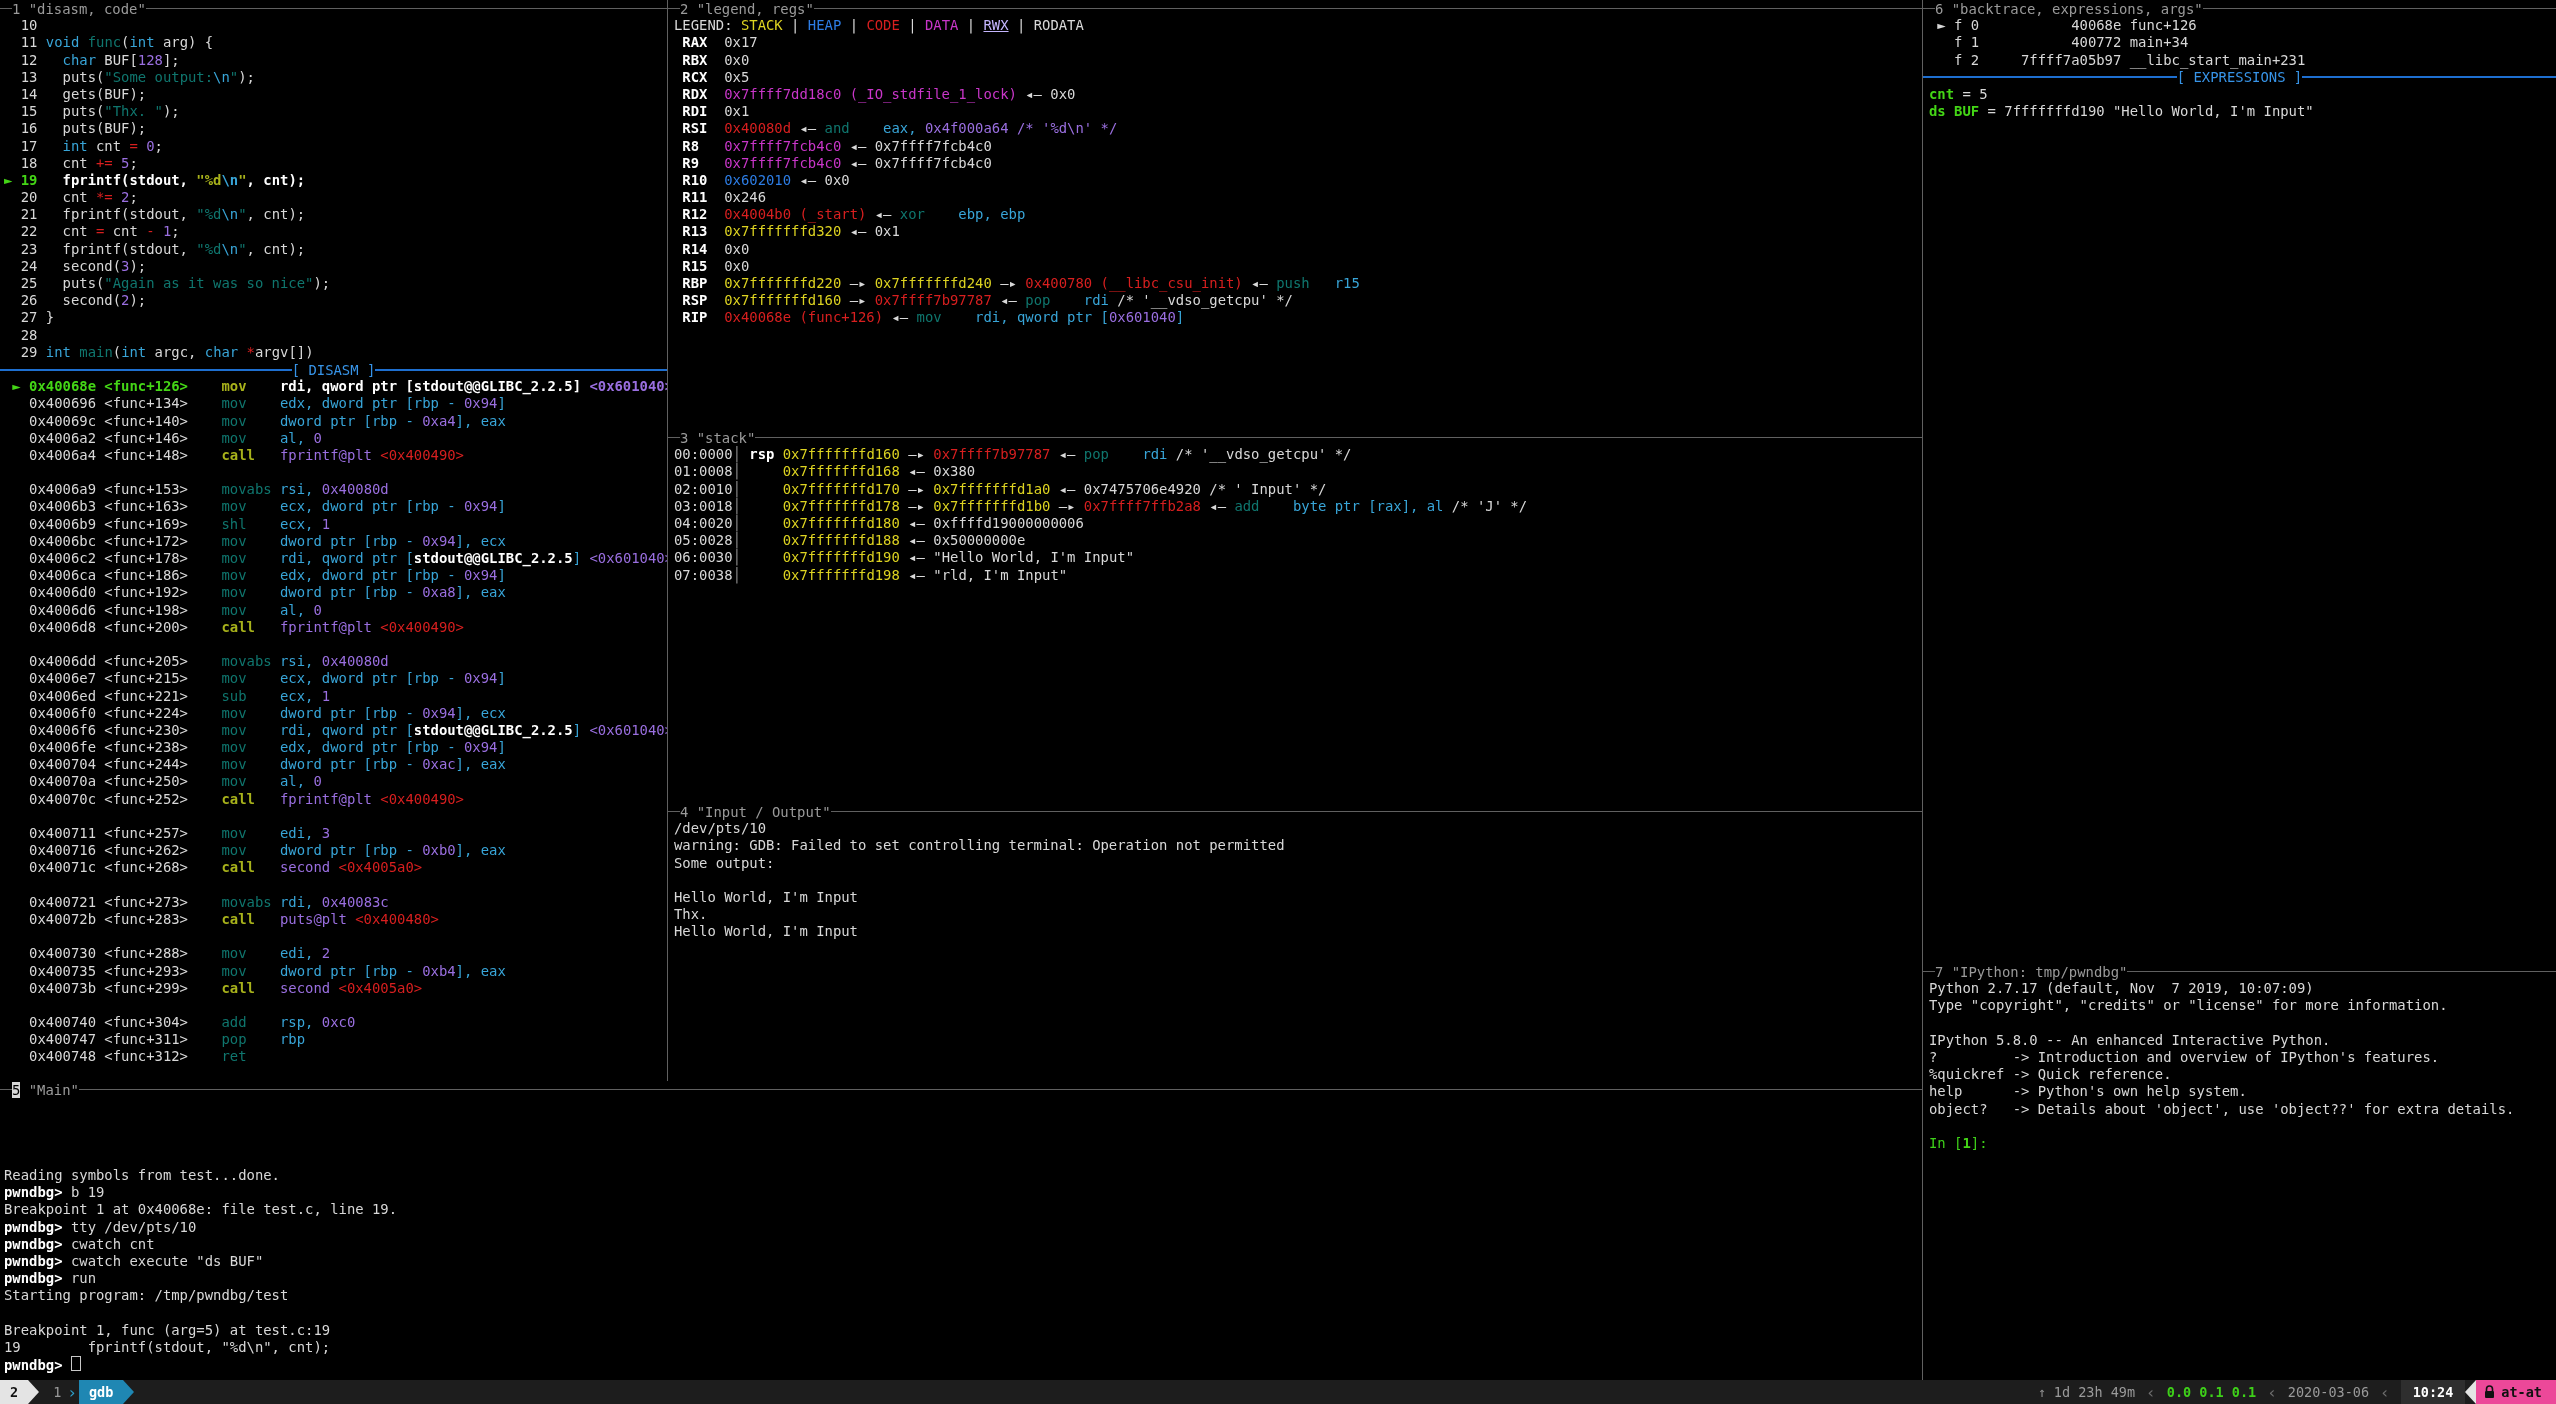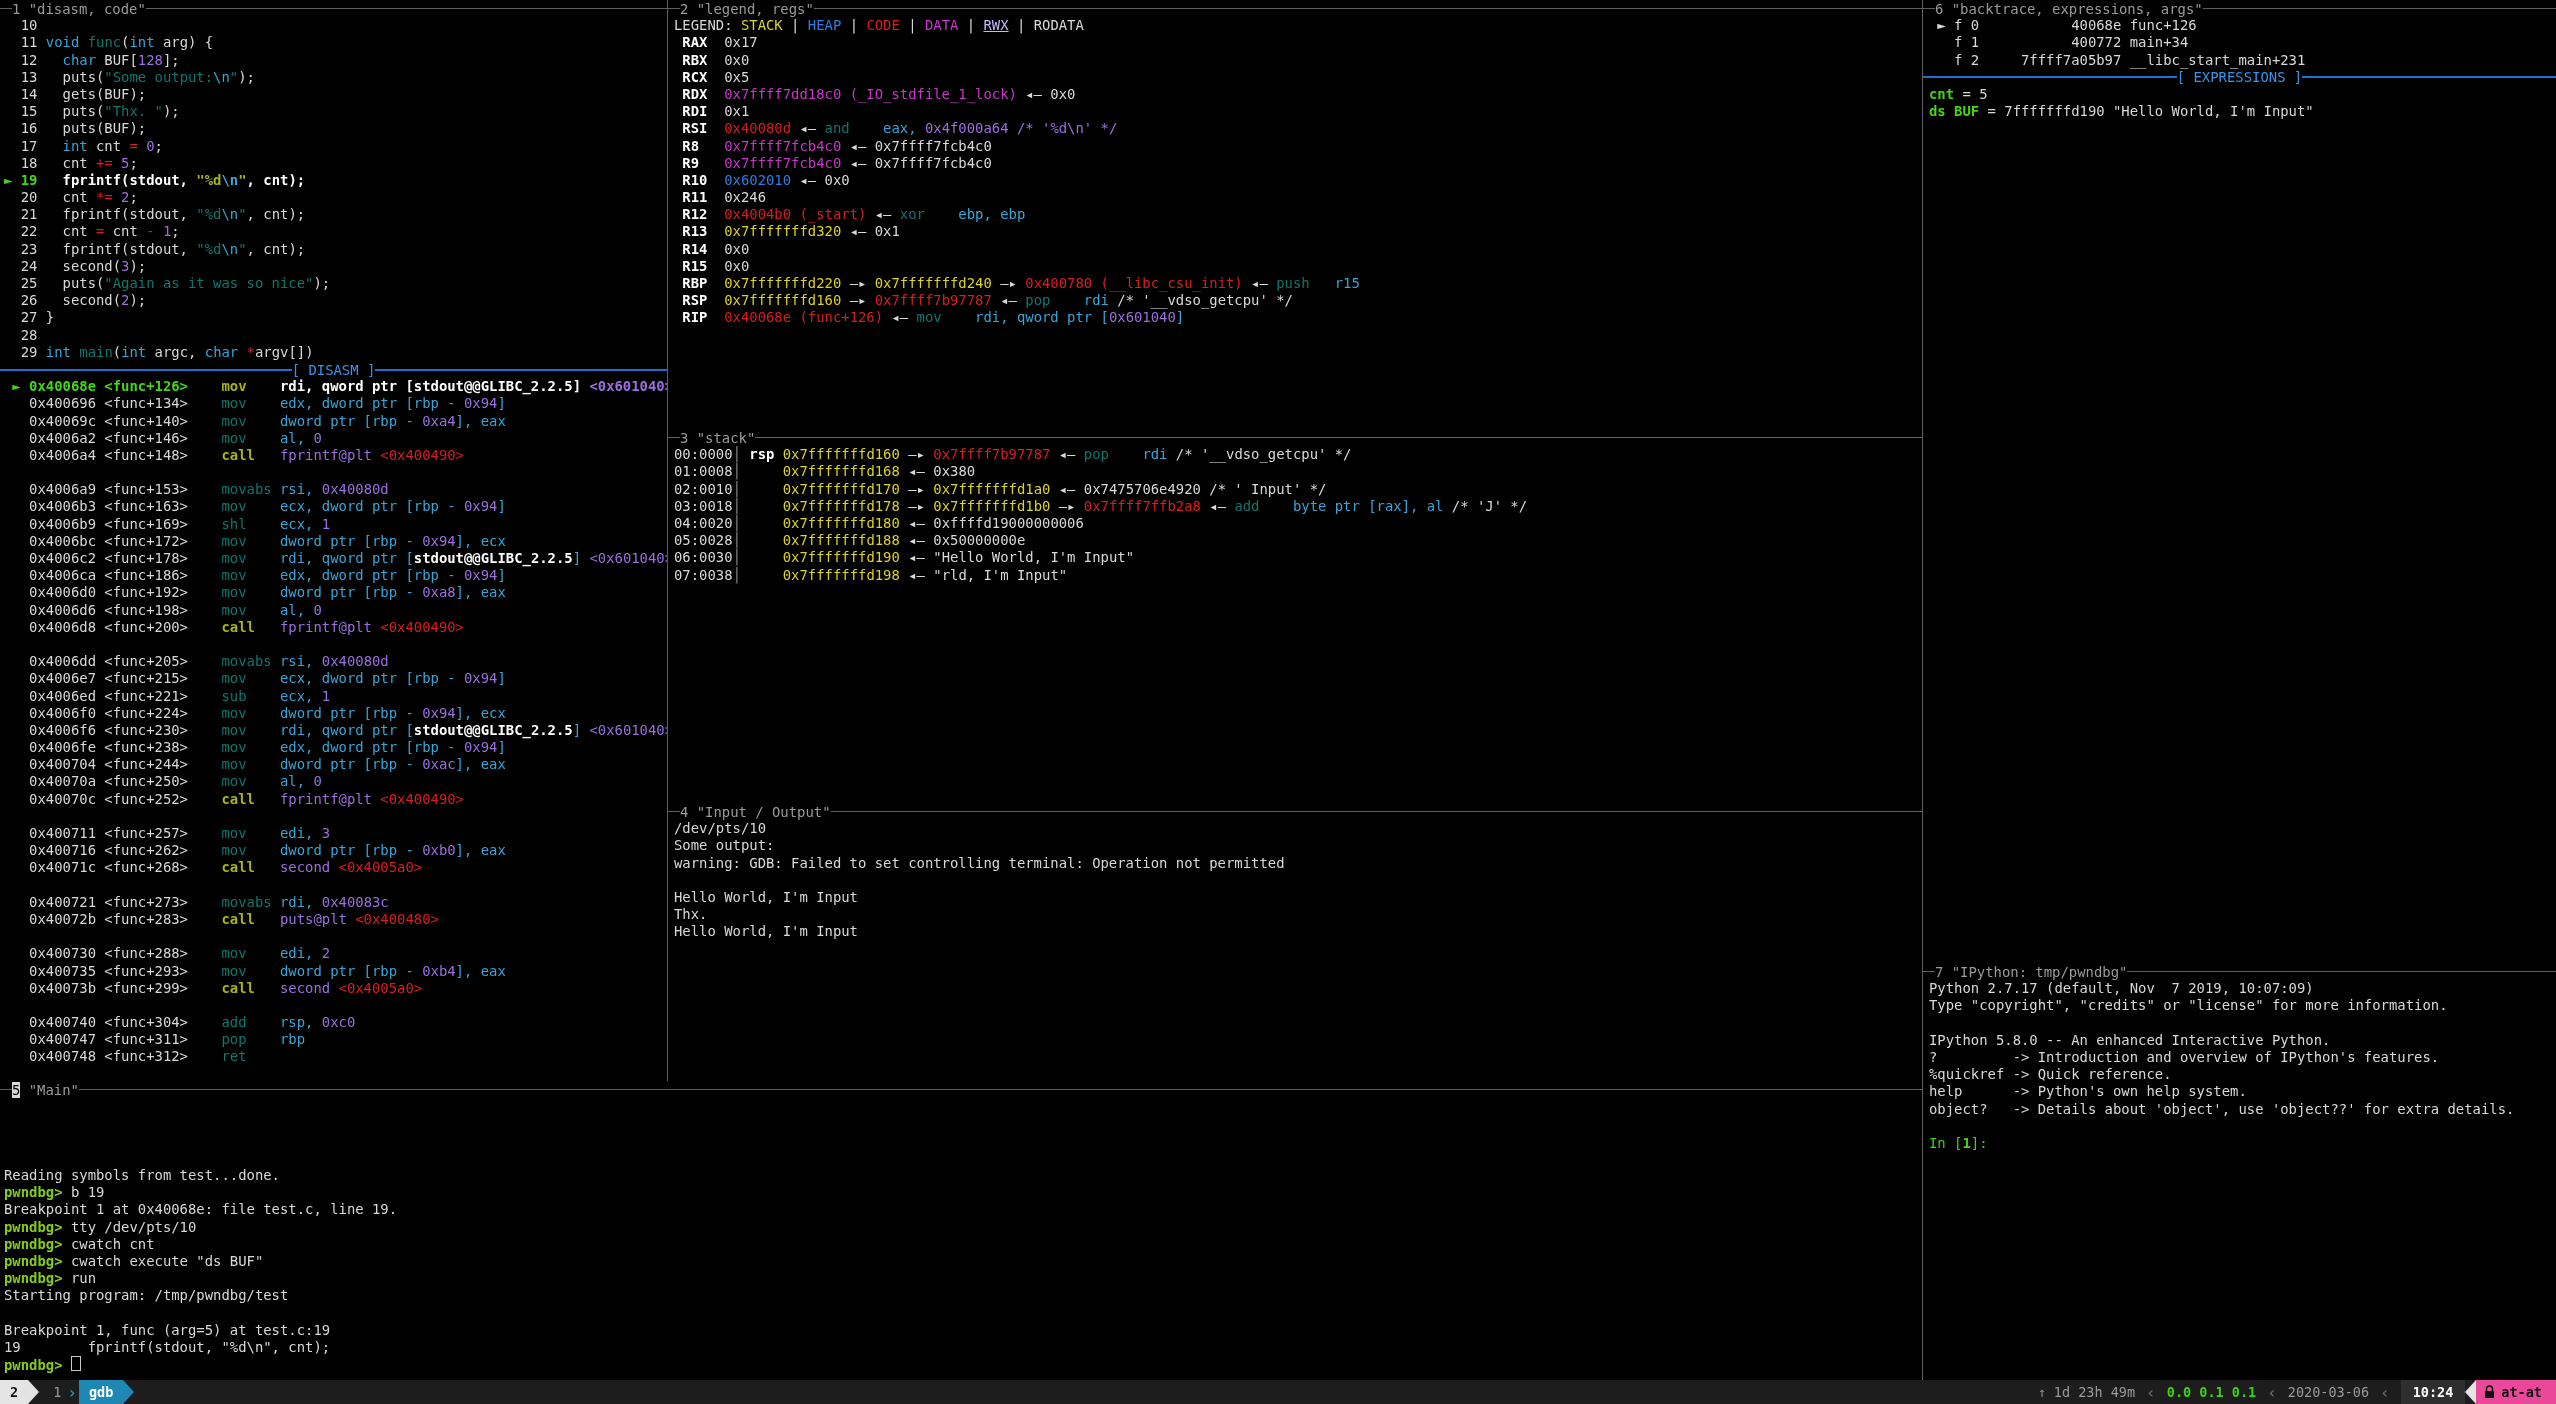--- a/index.html
+++ b/index.html
@@ -16,21 +16,21 @@
   .ptxt{color:#9a9a9a;}
   .drow{display:flex;align-items:center;height:17.2px;}
   .dl{height:2px;background:#1e6fd0;flex:1;}
   .dlabel{color:#3794e8;white-space:pre;}
   .vline{position:absolute;width:1px;background:#606060;}
   
   .c-w{color:#d8d8d8;}
   .c-W{color:#ffffff;font-weight:bold;}
   .c-g{color:#8f8f8f;}
   .c-r{color:#d81f1f;}
-  .c-R{color:#84cc16;font-weight:bold;}
+  .c-R{color:#ffffff;font-weight:bold;}
   .c-gr{color:#3ed019;}
   .c-G{color:#44d616;font-weight:bold;}
   .c-o{color:#0f766e;}
   .c-ob{color:#a8b21b;font-weight:bold;}
   .c-y{color:#ddd321;}
   .c-c{color:#38a5d8;}
   .c-cb{color:#38a5d8;font-weight:bold;}
   .c-b{color:#2d7de5;text-align:center;}
   .c-m{color:#c936c9;}
   .c-v{color:#9a6fe0;}
@@ -158,22 +158,22 @@
         <div class="line"><span class="c-w">02:0010</span><span class="c-g">│</span><span class="c-w">     </span><span class="c-y">0x7fffffffd170</span><span class="c-w"> —▸ </span><span class="c-y">0x7fffffffd1a0</span><span class="c-w"> ◂— 0x7475706e4920 /* ' Input' */</span></div>
         <div class="line"><span class="c-w">03:0018</span><span class="c-g">│</span><span class="c-w">     </span><span class="c-y">0x7fffffffd178</span><span class="c-w"> —▸ </span><span class="c-y">0x7fffffffd1b0</span><span class="c-w"> —▸ </span><span class="c-r">0x7ffff7ffb2a8</span><span class="c-w"> ◂— </span><span class="c-o">add</span><span class="c-c">    byte ptr [rax], al</span><span class="c-w"> /* 'J' */</span></div>
         <div class="line"><span class="c-w">04:0020</span><span class="c-g">│</span><span class="c-w">     </span><span class="c-y">0x7fffffffd180</span><span class="c-w"> ◂— 0xffffd19000000006</span></div>
         <div class="line"><span class="c-w">05:0028</span><span class="c-g">│</span><span class="c-w">     </span><span class="c-y">0x7fffffffd188</span><span class="c-w"> ◂— 0x50000000e</span></div>
         <div class="line"><span class="c-w">06:0030</span><span class="c-g">│</span><span class="c-w">     </span><span class="c-y">0x7fffffffd190</span><span class="c-w"> ◂— "Hello World, I'm Input"</span></div>
         <div class="line"><span class="c-w">07:0038</span><span class="c-g">│</span><span class="c-w">     </span><span class="c-y">0x7fffffffd198</span><span class="c-w"> ◂— "rld, I'm Input"</span></div>
       </div>
       <div class="pane" style="left: 668px; top: 803px; width: 1254px; height: 278px; --pad: 6px;">
         <div class="ptitle"><span class="hl lead"></span><span class="pnum">4</span><span class="ptxt"> "Input / Output"</span><span class="hl fill"></span></div>
         <div class="line"><span class="c-w">/dev/pts/10</span></div>
+        <div class="line"><span class="c-w">warning: GDB: Failed to set controlling terminal: Operation not permitted</span></div>
         <div class="line"><span class="c-w">Some output:</span></div>
-        <div class="line"><span class="c-w">warning: GDB: Failed to set controlling terminal: Operation not permitted</span></div>
         <div class="line"></div>
         <div class="line"><span class="c-w">Hello World, I'm Input</span></div>
         <div class="line"><span class="c-w">Thx. </span></div>
         <div class="line"><span class="c-w">Hello World, I'm Input</span></div>
       </div>
       <div class="pane" style="left: 0px; top: 1081px; width: 1922px; height: 299px; --pad: 4px;">
         <div class="ptitle"><span class="hl lead"></span><span class="pnum inv">5</span><span class="ptxt"> "Main"</span><span class="hl fill"></span></div>
         <div class="line"></div>
         <div class="line"></div>
         <div class="line"></div>

